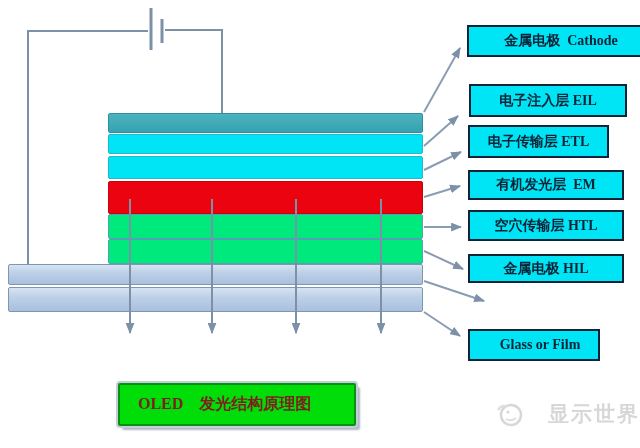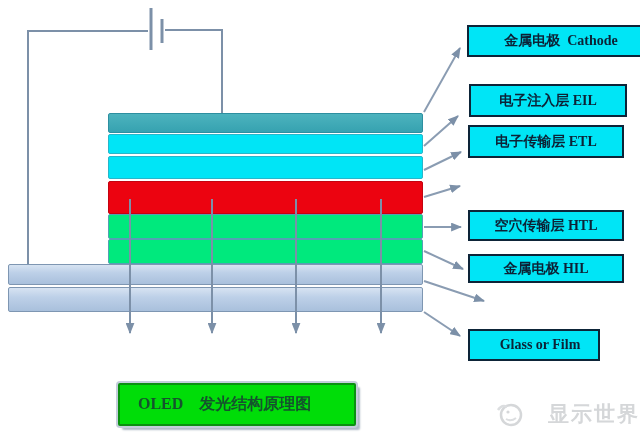--- a/index.html
+++ b/index.html
@@ -56,21 +56,21 @@
   .title-box {
     position: absolute;
     left: 118px; top: 383px; width: 238px; height: 43px;
     box-sizing: border-box;
     background: #00dd08;
     border: 2px solid #0a9010;
     box-shadow: 0 0 0 2px #c3ceda, 4px 4px 2px #aeb9c6;
     border-radius: 2px;
     display: flex; align-items: center;
     padding-left: 18px;
-    color: #14532d;
+    color: #7f1d1d;
     font-weight: bold;
     font-size: 16px;
   }
   .title-box span { white-space: pre; }
 
   
   .watermark {
     position: absolute;
     left: 494px; top: 400px;
     display: flex; align-items: center; gap: 22px;
@@ -127,22 +127,25 @@
       <line x1="424" y1="312" x2="460" y2="336" stroke="#8a9cb2" stroke-width="2" marker-end="url(#ah)"></line>
     </g>
   </svg>
 
   <div class="label-box" style="left:467px; top:25px;  width:188px; height:32px;">
     <span>金属电极  Cathode</span>
   </div>
   <div class="label-box" style="left:469px; top:84px;  width:158px; height:33px;">
     <span>电子注入层 EIL</span>
   </div>
-  <div class="label-box" style="left:468px; top:125px; width:156px; height:33px;justify-content:center;">
+  <div class="label-box" style="left:468px; top:125px; width:141px; height:33px;justify-content:center;">
     <span>电子传输层 ETL</span>
+  </div>
+  <div class="label-box" style="left:468px; top:170px; width:156px; height:30px;">
+    <span>有机发光层  EM</span>
   </div>
   <div class="label-box" style="left:468px; top:210px; width:156px; height:31px;">
     <span>空穴传输层 HTL</span>
   </div>
   <div class="label-box" style="left:468px; top:254px; width:156px; height:29px;">
     <span>金属电极 HIL</span>
   </div>
   <div class="label-box" style="left:468px; top:329px; width:132px; height:32px;padding-left:12px;">
     <span>Glass or Film</span>
   </div>

